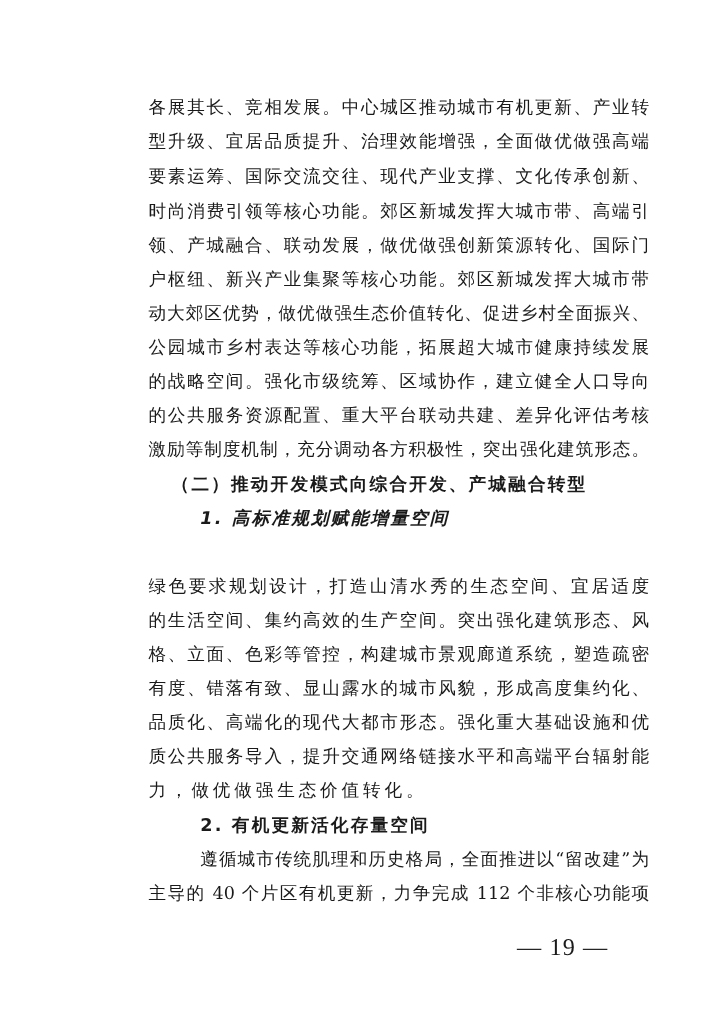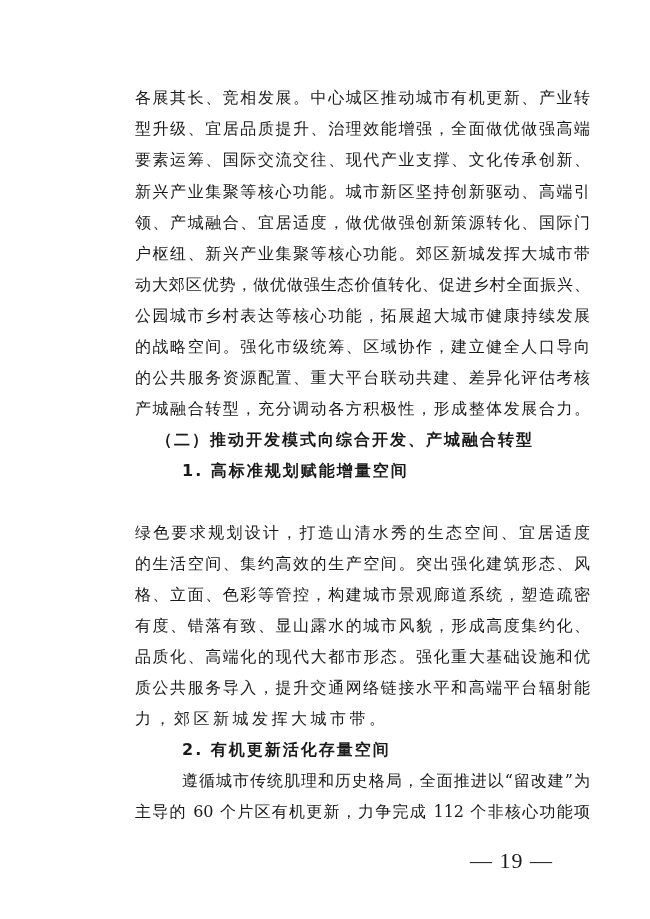--- a/index.html
+++ b/index.html
@@ -14,40 +14,40 @@
   .pagenum { position: absolute; left: 470px; top: 848px; font-size: 22px;
              font-family: "Liberation Serif", serif; letter-spacing: 1px; }
 </style>
 </head>
 <body>
 
 <div class="page">
   <div class="line justify" style="top:82px">各展其长、竞相发展。中心城区推动城市有机更新、产业转</div>
   <div class="line justify" style="top:113px">型升级、宜居品质提升、治理效能增强，全面做优做强高端</div>
   <div class="line justify" style="top:144px">要素运筹、国际交流交往、现代产业支撑、文化传承创新、</div>
-  <div class="line justify" style="top:176px">新兴产业集聚等核心功能。城市新区坚持创新驱动、高端引</div>
-  <div class="line justify" style="top:207px">领、产城融合、宜居适度，做优做强创新策源转化、国际门</div>
+  <div class="line justify" style="top:176px">时尚消费引领等核心功能。郊区新城发挥大城市带、高端引</div>
+  <div class="line justify" style="top:207px">领、产城融合、联动发展，做优做强创新策源转化、国际门</div>
   <div class="line justify" style="top:269px">动大郊区优势，做优做强生态价值转化、促进乡村全面振兴、</div>
   <div class="line justify" style="top:238px">户枢纽、新兴产业集聚等核心功能。郊区新城发挥大城市带</div>
   <div class="line justify" style="top:300px">公园城市乡村表达等核心功能，拓展超大城市健康持续发展</div>
   <div class="line justify" style="top:331px">的战略空间。强化市级统筹、区域协作，建立健全人口导向</div>
   <div class="line justify" style="top:362px">的公共服务资源配置、重大平台联动共建、差异化评估考核</div>
-  <div class="line justify" style="top:393px">产城融合转型，充分调动各方积极性，形成整体发展合力。</div>
+  <div class="line justify" style="top:393px">激励等制度机制，充分调动各方积极性，突出强化建筑形态。</div>
 
   <div class="line heading" style="top:424px; left:120px; width:440px;">（二）推动开发模式向综合开发、产城融合转型</div>
 
-  <div class="line heading indent" style="top:455px; width:400px;">1.  高标准规划赋能增量空间</div>
+  <div class="line heading indent" style="top:455px; width:400px;font-style:italic;">1.  高标准规划赋能增量空间</div>
 
   <div class="line justify" style="top:517px">绿色要求规划设计，打造山清水秀的生态空间、宜居适度</div>
   <div class="line justify" style="top:579px">格、立面、色彩等管控，构建城市景观廊道系统，塑造疏密</div>
   <div class="line justify" style="top:548px">的生活空间、集约高效的生产空间。突出强化建筑形态、风</div>
   <div class="line justify" style="top:610px">有度、错落有致、显山露水的城市风貌，形成高度集约化、</div>
   <div class="line justify" style="top:641px">品质化、高端化的现代大都市形态。强化重大基础设施和优</div>
   <div class="line justify" style="top:672px">质公共服务导入，提升交通网络链接水平和高端平台辐射能</div>
-  <div class="line" style="top:703px">力，郊区新城发挥大城市带。</div>
+  <div class="line" style="top:703px">力，做优做强生态价值转化。</div>
 
   <div class="line heading indent" style="top:734px; width:400px;">2.  有机更新活化存量空间</div>
 
   <div class="line justify indent" style="top:765px; width:408px;">遵循城市传统肌理和历史格局，全面推进以“留改建”为</div>
-  <div class="line justify" style="top:796px">主导的 60 个片区有机更新，力争完成 112 个非核心功能项</div>
+  <div class="line justify" style="top:796px">主导的 40 个片区有机更新，力争完成 112 个非核心功能项</div>
 
   <div class="pagenum">— 19 —</div>
 </div>
 
 </body></html>

